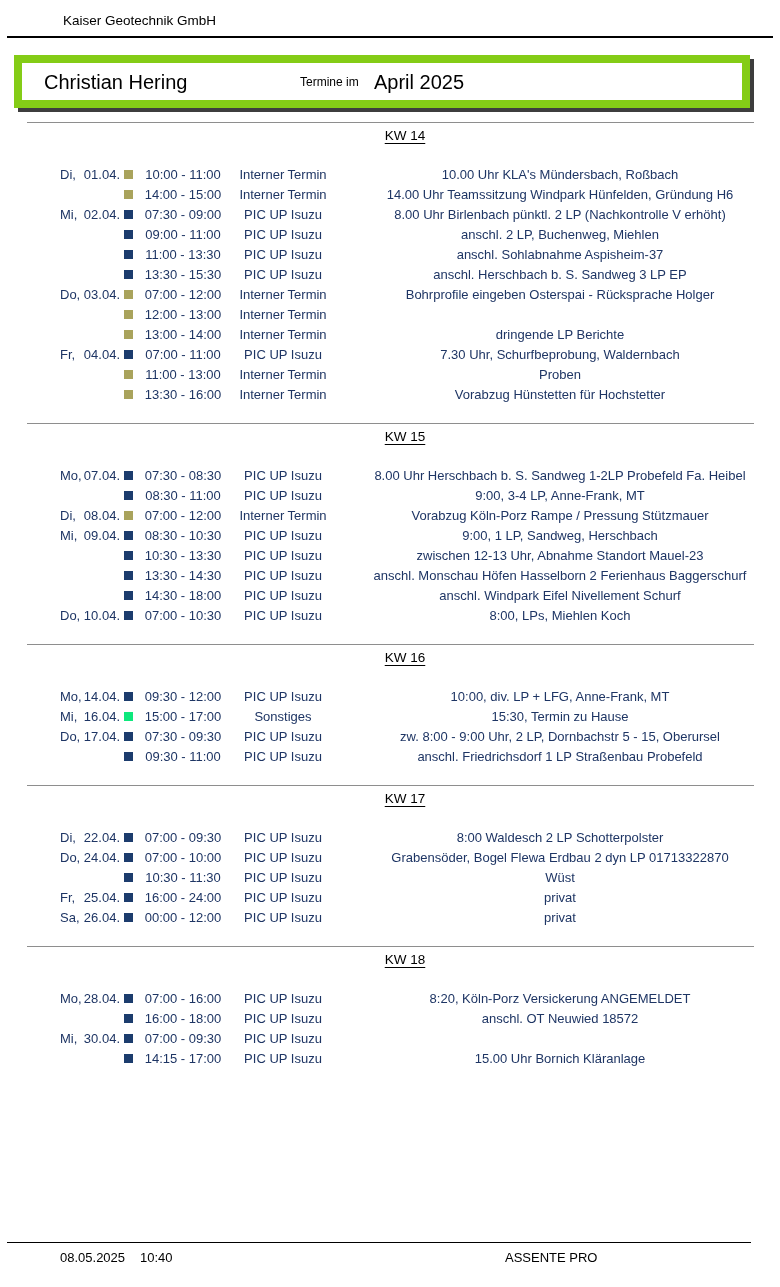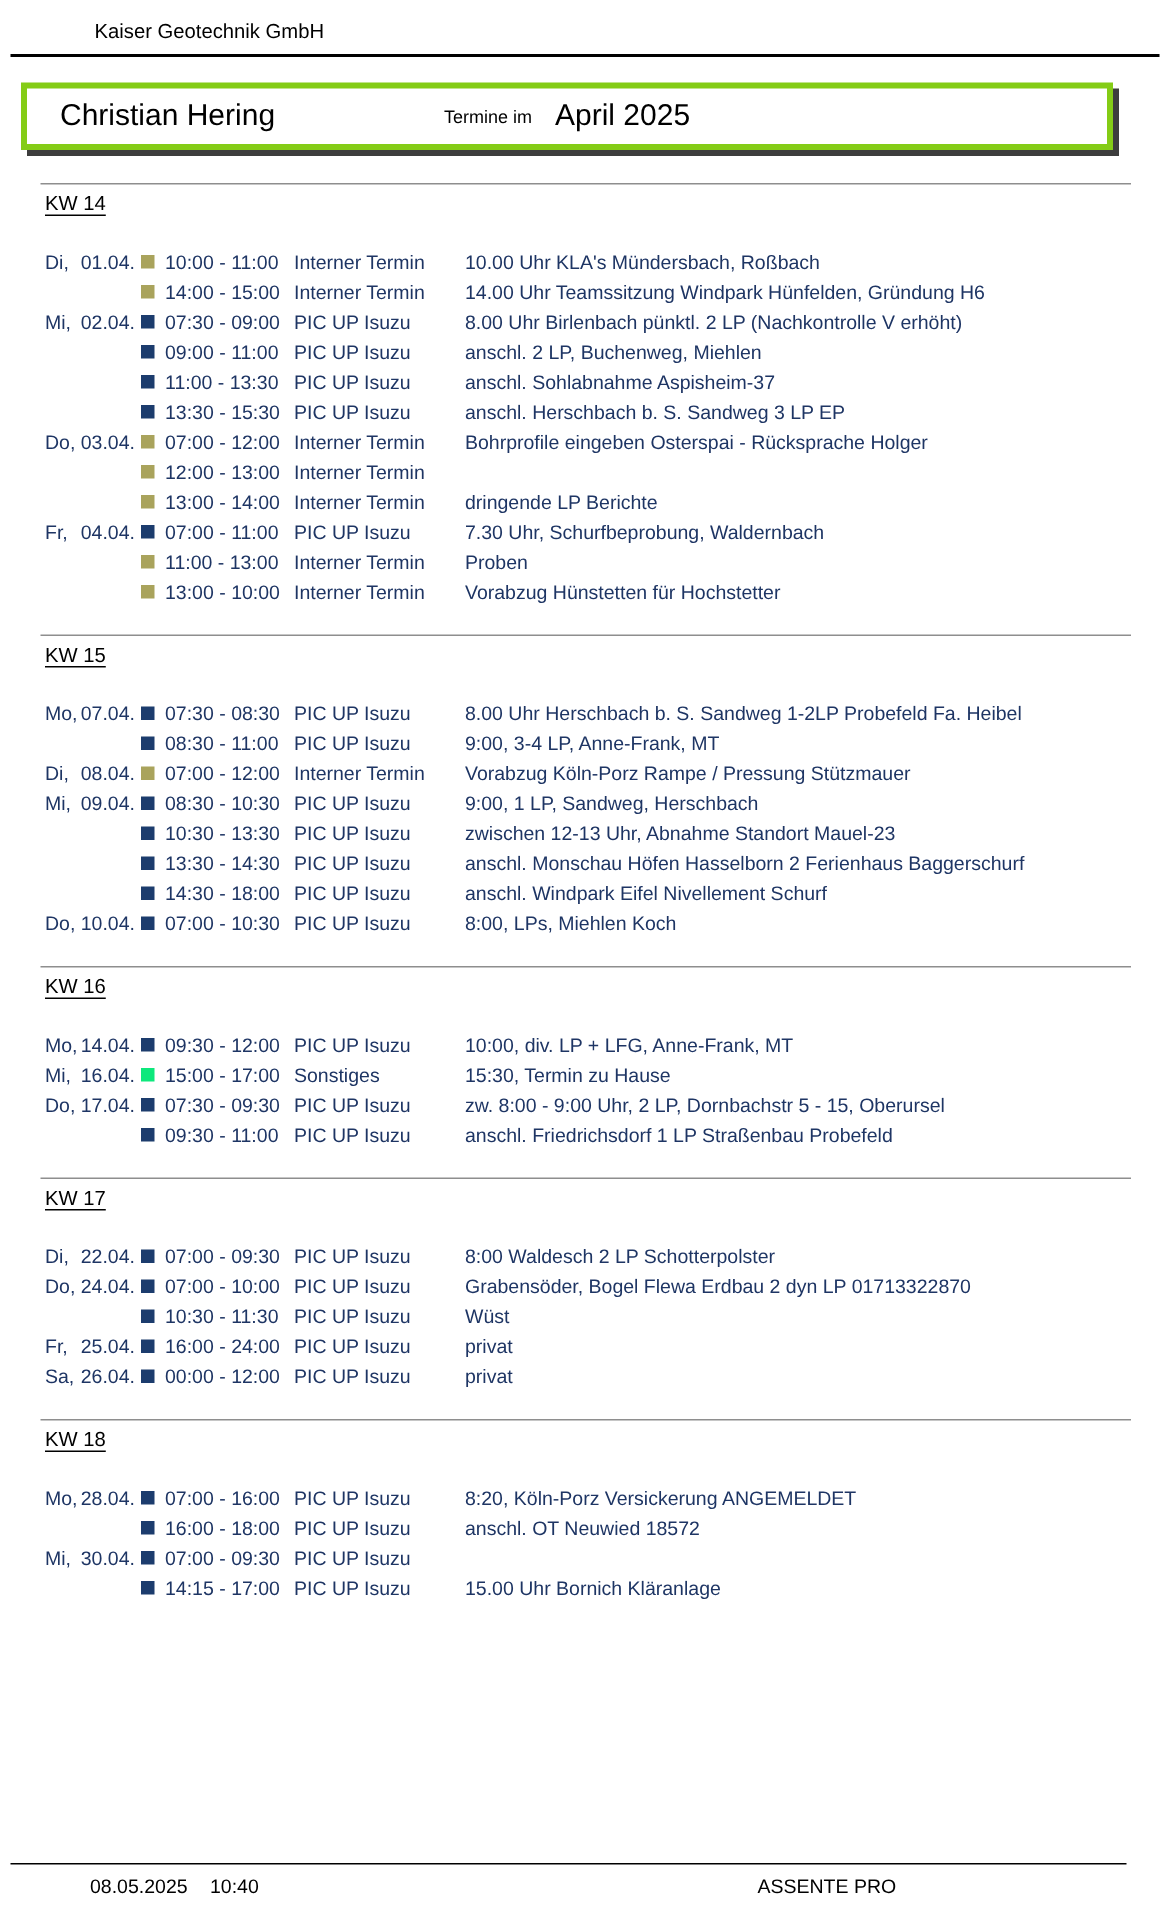--- a/index.html
+++ b/index.html
@@ -12,35 +12,35 @@
     overflow:hidden;
   }
 
   
   .company { position:absolute; left:63px; top:13px; font-size:13.5px;text-align:center; }
   .top-rule { position:absolute; left:7px; right:7px; top:36px; border-top:2px solid #000; }
 
   
   .title-box {
     position:absolute; left:14px; top:55px; width:720px; height:37px;
-    border:4px solid #84cc16; background:#fff;
+    border:8px solid #84cc16; background:#fff;
     box-shadow:4px 4px 0 #3d3d3d;
   }
   .person { position:absolute; left:22px; top:50%; transform:translateY(-50%); font-size:20px; }
   .title-prefix { position:absolute; left:278px; top:50%; transform:translateY(-50%); font-size:12px; }
   .title-month { position:absolute; left:352px; top:50%; transform:translateY(-50%); font-size:20px; }
 
   
-  .schedule { position:absolute; left:0; right:0; top:122px; }
+  .schedule { position:absolute; left:0; right:0; top:122px;text-align:center; }
   .week-rule { margin:0 26px 0 27px; height:0; border-top:1px solid #8e8e8e; }
   .week-label {
     margin:4px 0 0 30px; font-size:13.5px; line-height:17px;
     text-decoration:underline; text-underline-offset:3px;
   }
-  .week-rows { margin-top:21px; margin-bottom:18px; }
+  .week-rows { margin-top:21px; margin-bottom:18px;padding-left:30px; }
   .appointment-row {
     display:grid; grid-template-columns:64px 16px 86px 114px auto;
     margin-left:30px; height:20px; line-height:20px;
     font-size:13px; color:#1E3564; white-space:nowrap;
   }
   .day-cell { display:flex; justify-content:space-between; padding-right:4px; }
   .marker-cell { position:relative; }
   .marker { position:absolute; left:0; top:5px; width:9px; height:9px; display:block; }
 
   
@@ -200,21 +200,21 @@
             <div class="desc">Proben</div>
           </div>
           <div class="appointment-row">
             <div class="day-cell">
               <span class="day"></span>
               <span class="date"></span>
             </div>
             <div class="marker-cell">
               <span class="marker" style="background: rgb(169, 163, 92);"></span>
             </div>
-            <div class="time">13:00 - 10:00</div>
+            <div class="time">13:30 - 16:00</div>
             <div class="category">Interner Termin</div>
             <div class="desc">Vorabzug Hünstetten für Hochstetter</div>
           </div>
         </div>
       </section>
       <section class="week-section">
         <div class="week-rule"></div>
         <div class="week-label">KW 15</div>
         <div class="week-rows">
           <div class="appointment-row">

